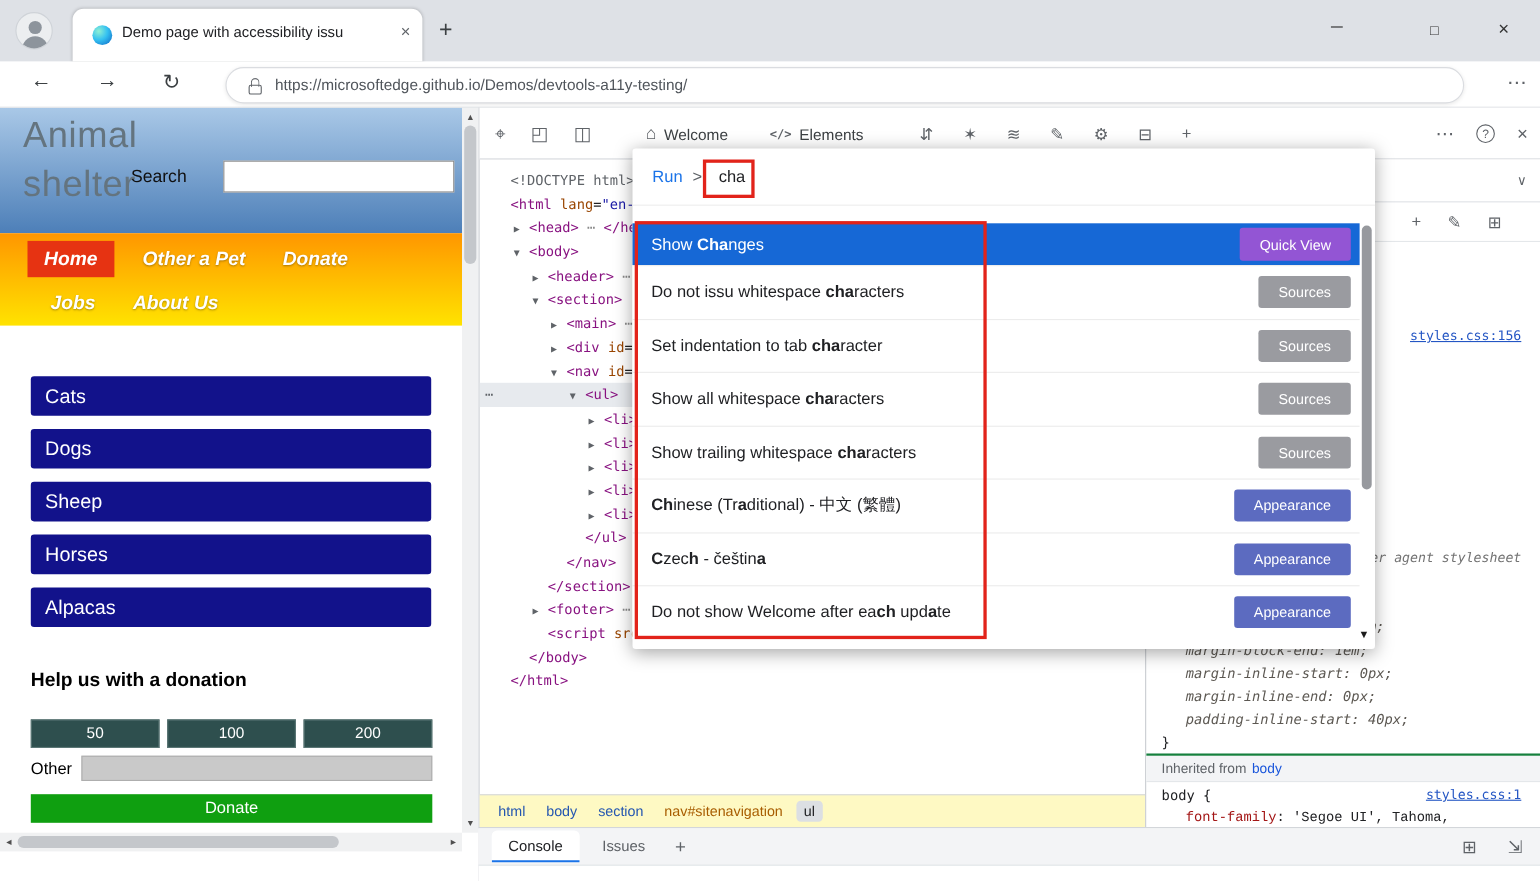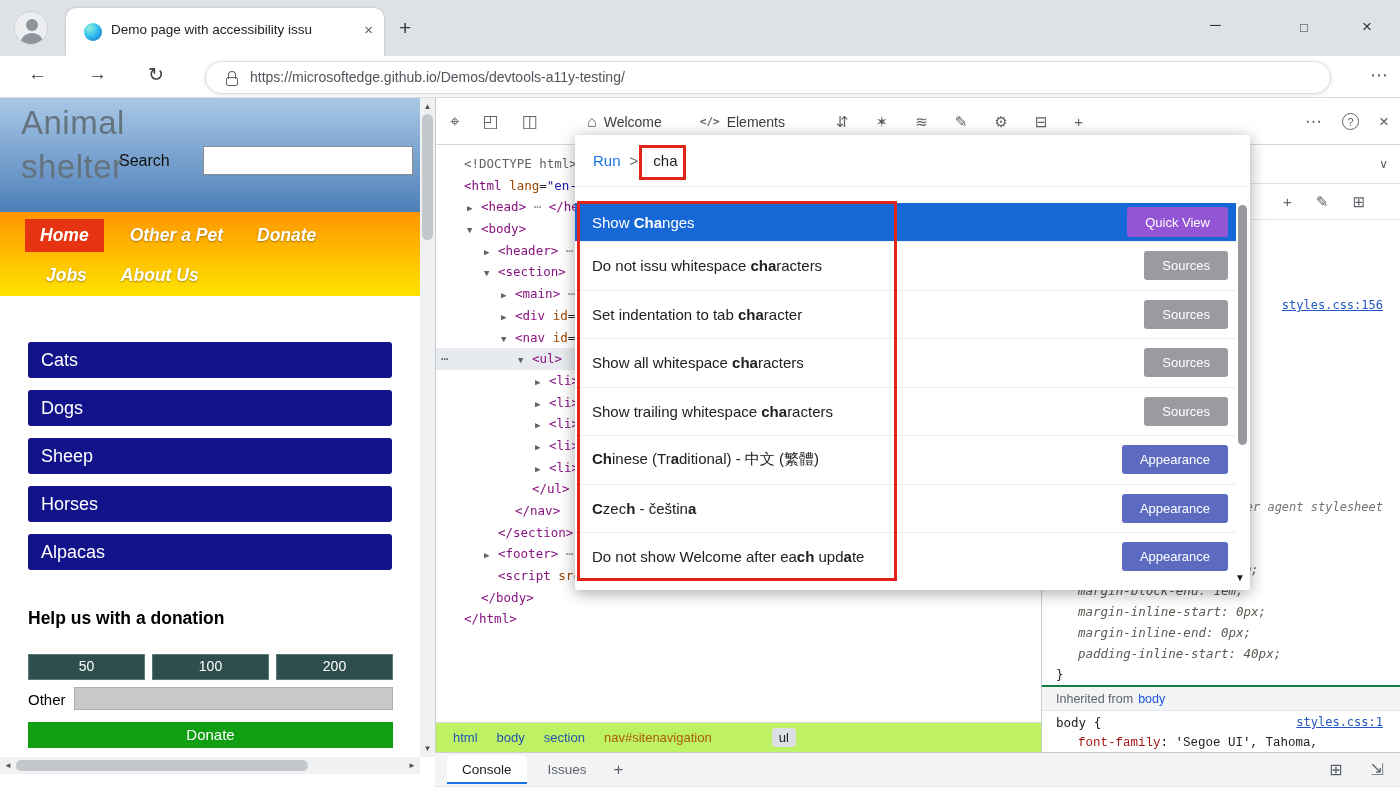--- a/index.html
+++ b/index.html
@@ -73,24 +73,24 @@
   .ic.help { width:17px; height:17px; border:1.5px solid #5f6368; border-radius:50%; font-size:11px; display:flex; align-items:center; justify-content:center; }
 
   .dom { position:absolute; left:0; top:47px; width:605px; height:577px; padding-top:8px; font-family:"DejaVu Sans Mono",monospace; font-size:12.5px; overflow:hidden; }
   .line { height:21.7px; line-height:21.7px; position:relative; white-space:pre; }
   .line.sel-line { background:#e7eaee; }
   .arrow { display:inline-block; width:14px; color:#5f6368; font-size:9px; }
   .gut { position:absolute; left:5px; color:#5f6368; }
   .tk-t { color:#881280; } .tk-a { color:#994500; } .tk-v { color:#1a1aa6; }
   .tk-p { color:#202124; } .tk-e { color:#8a8a8a; } .tk-d { color:#5f6368; }
 
-  .crumbs { position:absolute; left:0; top:624px; width:605px; height:30px; border-top:1px solid #d5d8dc; display:flex; align-items:center; padding-left:10px; font-size:13px; gap:5px; background:#bef264; }
+  .crumbs { position:absolute; left:0; top:624px; width:605px; height:30px; border-top:1px solid #d5d8dc; display:flex; align-items:center; padding-left:10px; font-size:13px; gap:5px; background:#fef9c3; }
   .crumb { padding:2px 7px; color:#2456b0; white-space:nowrap; }
   .crumb.nav { color:#a85d00; }
-  .crumb.sel { background:#dcdfe3; border-radius:4px; color:#202124;margin-left:48px; }
+  .crumb.sel { background:#dcdfe3; border-radius:4px; color:#202124; }
 
   .styles { position:absolute; left:605px; top:47px; width:360px; height:607px; border-left:1px solid #c9ccd1; overflow:hidden; background:#fff; }
   .sp-tabs { height:39px; border-bottom:1px solid #dfe2e6; display:flex; align-items:center; gap:26px; padding-left:16px; font-size:13.5px; color:#3c4043; position:relative; }
   .sp-tab.active { box-shadow:inset 0 -3px 0 #1a73e8; height:39px; display:flex; align-items:center; }
   .sp-chev { position:absolute; right:13px; color:#5f6368; font-size:12px; }
   .sp-tools { height:36px; border-bottom:1px solid #e4e7ea; display:flex; align-items:center; justify-content:flex-end; gap:24px; padding-right:36px; color:#5f6368; font-size:15px; }
   .sp-body { font-family:"DejaVu Sans Mono",monospace; font-size:12.5px; color:#202124; }
   .sp-sp1 { height:74px; } .sp-sp2 { height:180px; }
   .rule-head { display:flex; justify-content:space-between; align-items:center; padding:0 18px 0 14px; height:22px; }
   .rule2-head { display:flex; justify-content:space-between; align-items:center; padding:0 18px 0 14px; height:21px; }

